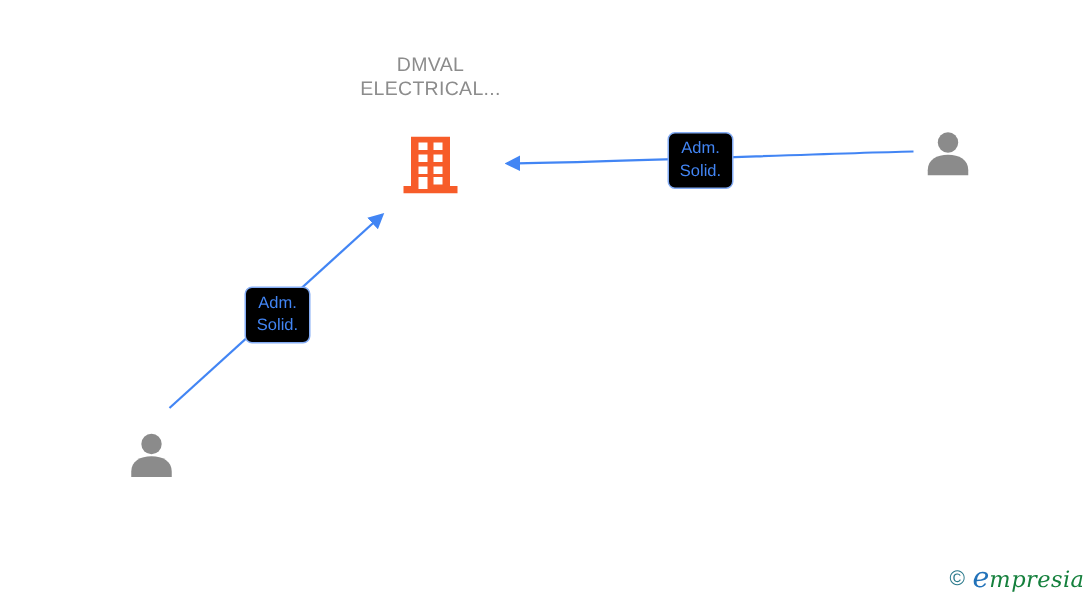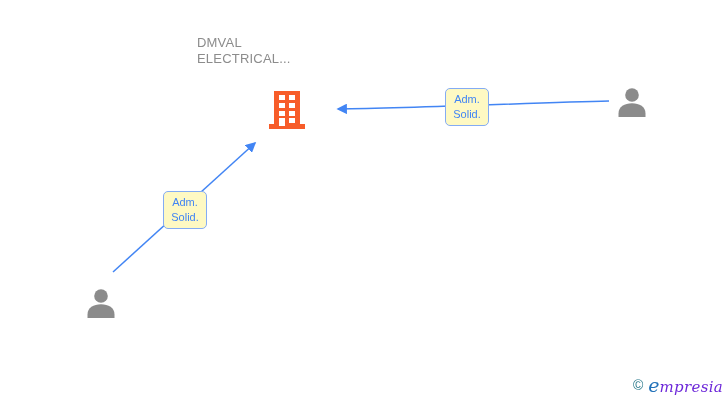--- a/index.html
+++ b/index.html
@@ -6,49 +6,49 @@
   #stage{
     position:relative;
     width:728px;height:400px;
     background:#ffffff;
     overflow:hidden;
     font-family:"Liberation Sans", sans-serif;
   }
   #edges-svg{position:absolute;left:0;top:0;z-index:1;}
   .node{position:absolute;z-index:2;cursor:pointer;}
   .node-label{
-    text-align:left;
+    text-align:center;
     color:#8C8C8C;
     font-size:13px;
     line-height:16px;
   }
   .company-label{letter-spacing:.2px;}
   .icon-wrap{position:absolute;z-index:2;}
   .edge-label{
     position:absolute;z-index:3;
-    background:#fef9c3;
+    background:#000000;
     border:1px solid #84ACF4;
     border-radius:5px;
     color:#4285F4;
     font-size:11px;
     line-height:15px;
     text-align:center;
     padding:3px 7px;
     box-sizing:border-box;
     width:44px;height:38px;
   }
   #watermark{
     position:absolute;right:5px;bottom:4px;z-index:4;
     display:flex;align-items:center;gap:5px;
     font-family:"DejaVu Serif", serif;
   }
   .wm-copy{color:#2B7A8C;font-size:14px;font-family:"Liberation Sans", sans-serif;}
   .wm-brand{font-style:italic;white-space:nowrap;}
   .wm-e{color:#2272B9;font-size:19px;}
-  .wm-rest{color:#6d28d9;font-size:15px;letter-spacing:.3px;text-align:center;}
+  .wm-rest{color:#15803d;font-size:15px;letter-spacing:.3px;text-align:center;}
 </style>
 </head>
 <body>
 
 <div id="stage">
 
   <svg id="edges-svg" width="728" height="400">
     <defs>
       <marker id="arrow" viewBox="0 0 10 10" refX="8.5" refY="5" markerWidth="7" markerHeight="7" orient="auto">
         <path d="M0,0 L10,5 L0,10 Z" fill="#4285F4"></path>

